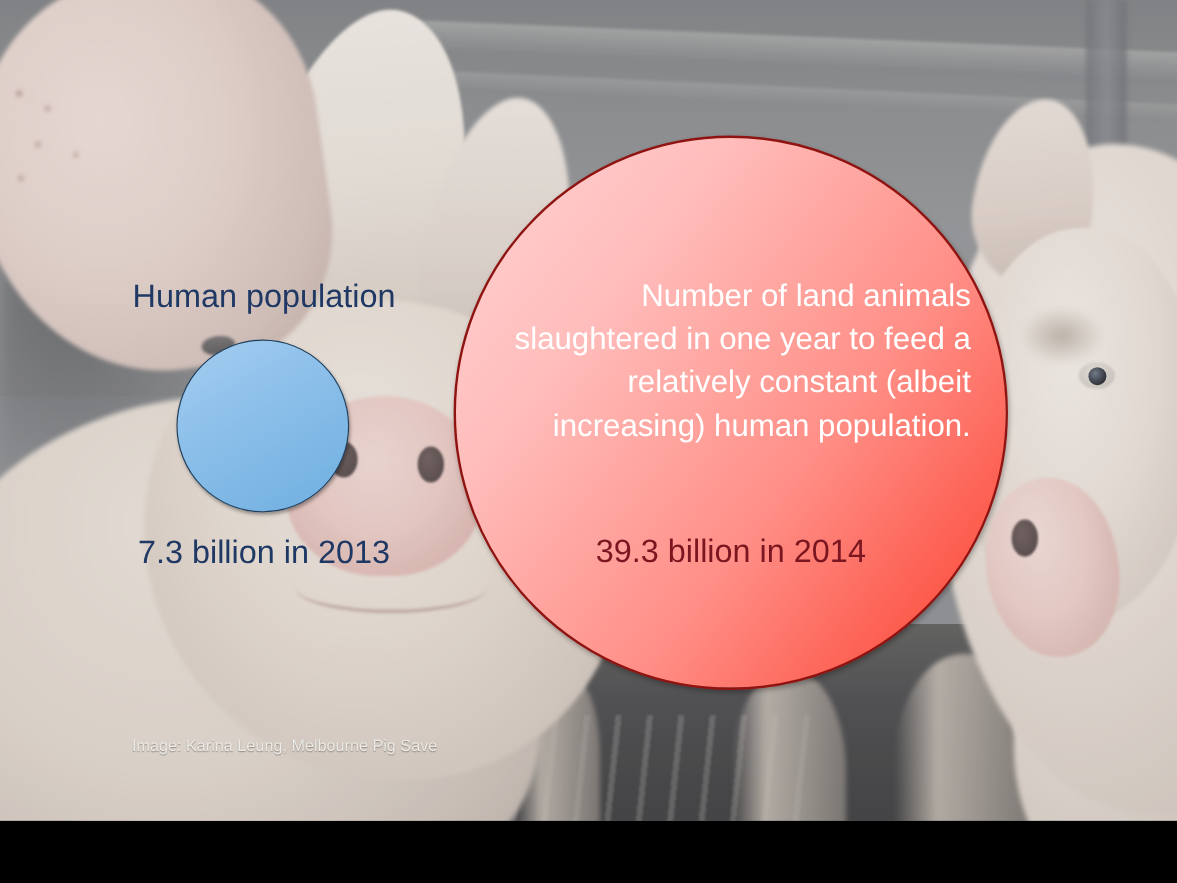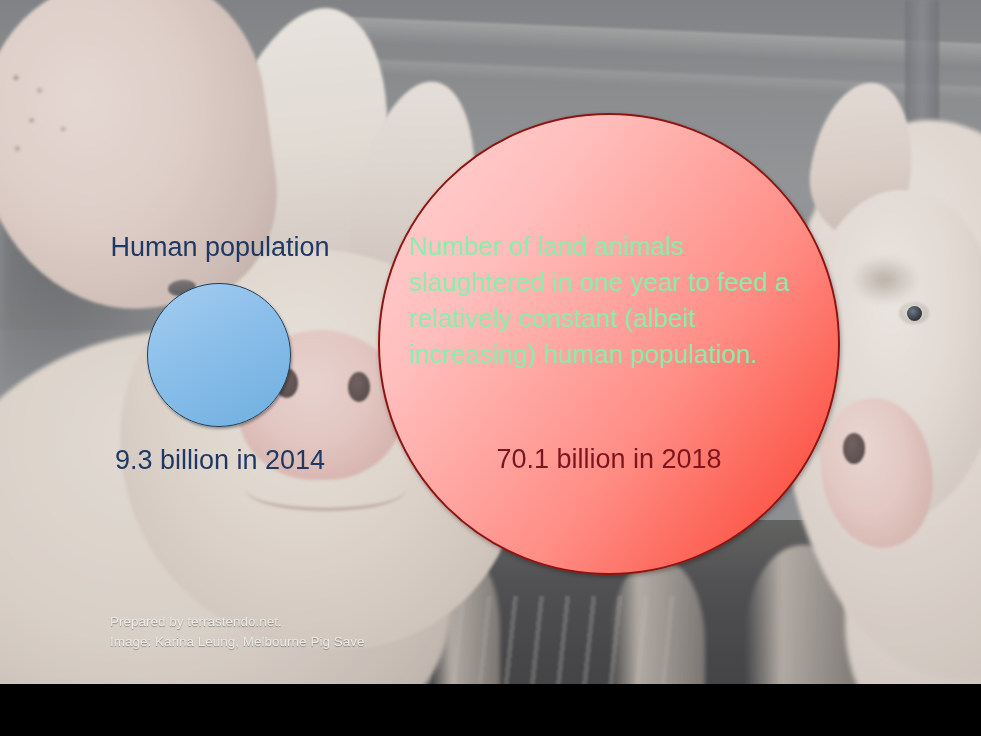--- a/index.html
+++ b/index.html
@@ -262,24 +262,24 @@
   }
   #human-value {
     left: 0; top: 445px; width: 440px;
     font-size: 27px;
     color: #1f3864;
   }
   #animals-caption {
     position: absolute;
     left: 409px; top: 228px; width: 400px;
     margin: 0;
-    text-align: left;
+    text-align: right;
     font-size: 26px;
     line-height: 36px;
-    color: #86efac;
+    color: #ffffff;
   }
   #animals-value {
     left: 409px; top: 444px; width: 400px;
     font-size: 27px;
     color: #7b1520;
   }
 
   
   #credits {
     position: absolute;
@@ -340,24 +340,23 @@
 
     <div id="photo-haze"></div>
   </div>
 
   <div class="circle" id="circle-human"></div>
 
   <div class="circle" id="circle-animals"></div>
 
   <p class="label" id="human-title">Human population</p>
 
-  <p class="label" id="human-value">9.3 billion in 2014</p>
+  <p class="label" id="human-value">7.3 billion in 2013</p>
 
   <p id="animals-caption">Number of land animals slaughtered in one year to feed a relatively constant (albeit increasing) human population.</p>
 
-  <p class="label" id="animals-value">70.1 billion in 2018</p>
+  <p class="label" id="animals-value">39.3 billion in 2014</p>
 
   <div id="credits">
-    <p>Prepared by terrastendo.net.</p>
     <p>Image: Karina Leung, Melbourne Pig Save</p>
   </div>
 
 </div>
 
 </body></html>

